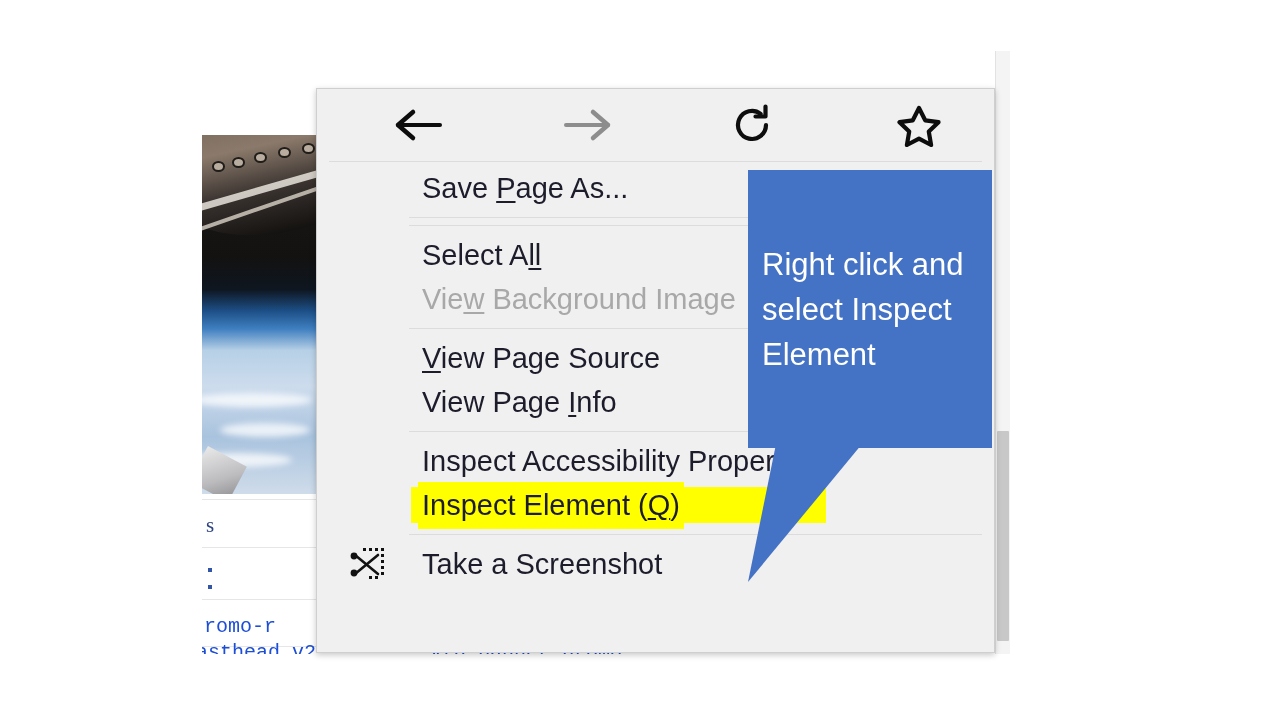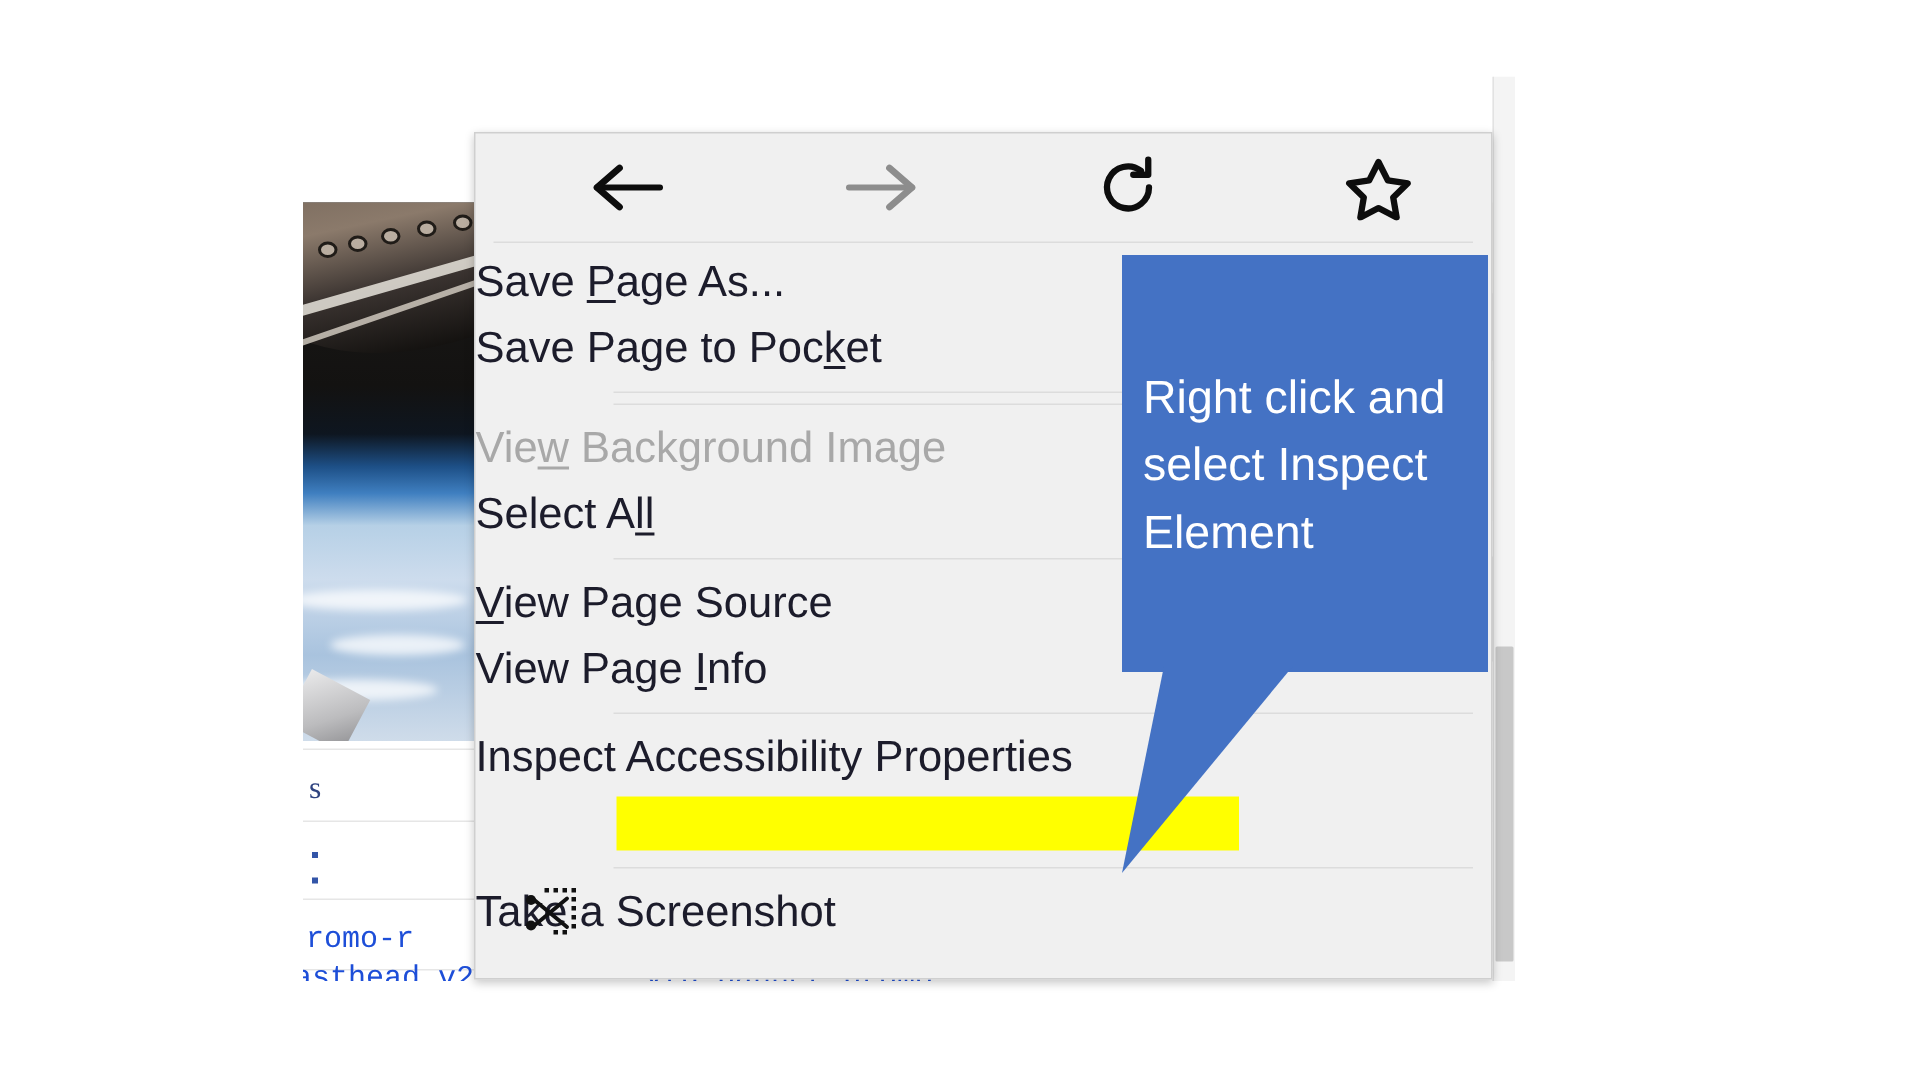--- a/index.html
+++ b/index.html
@@ -250,20 +250,21 @@
 
   .menu-list {
     position: relative;
     padding-top: 4px;
   }
   .menu-item {
     position: relative;
     height: 44px;
     display: flex;
     align-items: center;
+    padding-left: 105px;
     font-family: "Liberation Sans", sans-serif;
     font-size: 29px;
     color: #1c1c2b;
     white-space: nowrap;
   }
   .menu-item.disabled { color: #a8a8a8; }
   .menu-item u { text-decoration: underline; text-underline-offset: 3px; }
   .menu-item .hl {
     background: #ffff00;
     padding: 3px 0;
@@ -416,52 +417,50 @@
         </svg>
       </span>
     </div>
   </div>
 
   <div class="menu-list">
 
     <div class="menu-item">
       <span>Save <u>P</u>age As...</span>
     </div>
-    <div class="menu-item">
-      <span>Save Page to Poc<u>k</u>et</span>
-    </div>
 
     <div class="menu-sep"></div>
 
 
     <div class="menu-sep"></div>
 
+    <div class="menu-item">
+      <span>Select A<u>ll</u></span>
+    </div>
     <div class="menu-item disabled">
       <span>Vie<u>w</u> Background Image</span>
     </div>
-    <div class="menu-item">
-      <span>Select A<u>ll</u></span>
-    </div>
 
     <div class="menu-sep"></div>
 
     <div class="menu-item">
       <span><u>V</u>iew Page Source</span>
     </div>
     <div class="menu-item">
       <span>View Page <u>I</u>nfo</span>
     </div>
 
     <div class="menu-sep"></div>
 
     <div class="menu-item">
       <span>Inspect Accessibility Properties</span>
     </div>
     <div class="menu-item">
       <div class="hl-band"></div>
+      <span class="hl" style="position:relative;">Inspect Element (<u>Q</u>)</span>
     </div>
 
     <div class="menu-sep"></div>
 
     <div class="menu-item">
       <span class="item-icon">
         <svg width="40" height="34" viewBox="0 0 40 34" aria-hidden="true">
           <g stroke="#111" stroke-width="2.6" fill="none" stroke-linecap="round">
             <line x1="8" y1="8" x2="31" y2="27"></line>
             <line x1="31" y1="8" x2="8" y2="27"></line>

